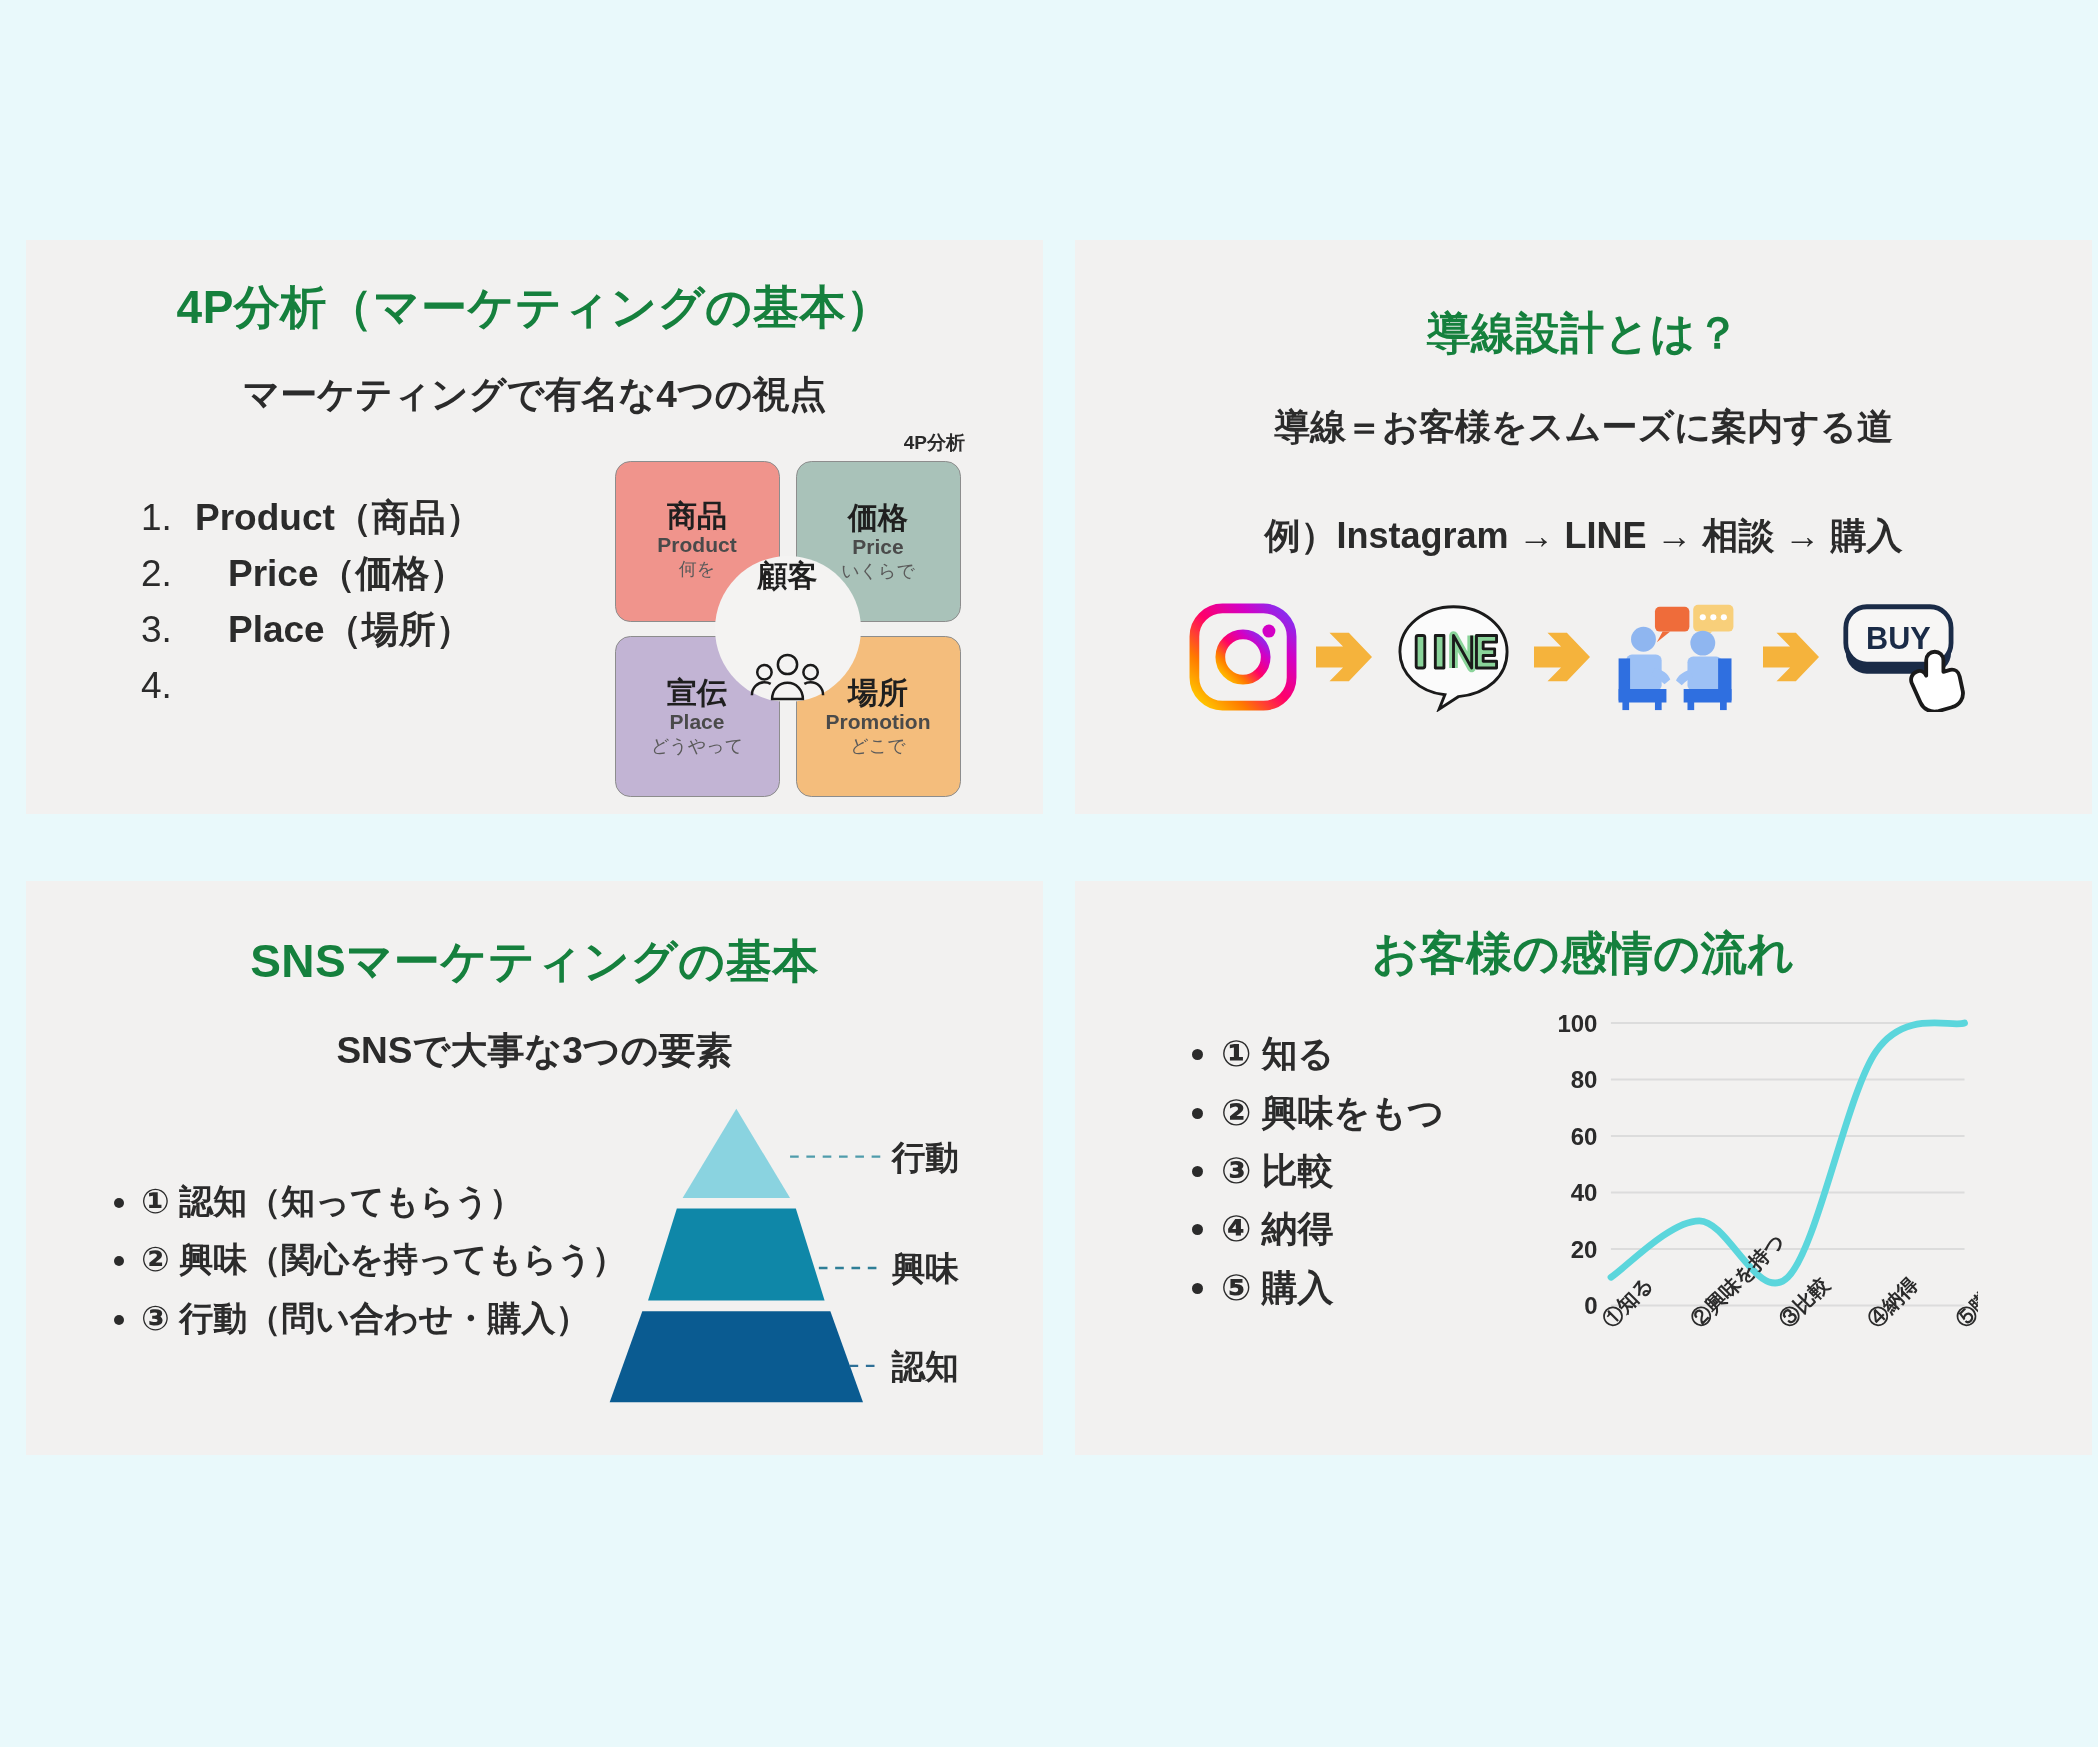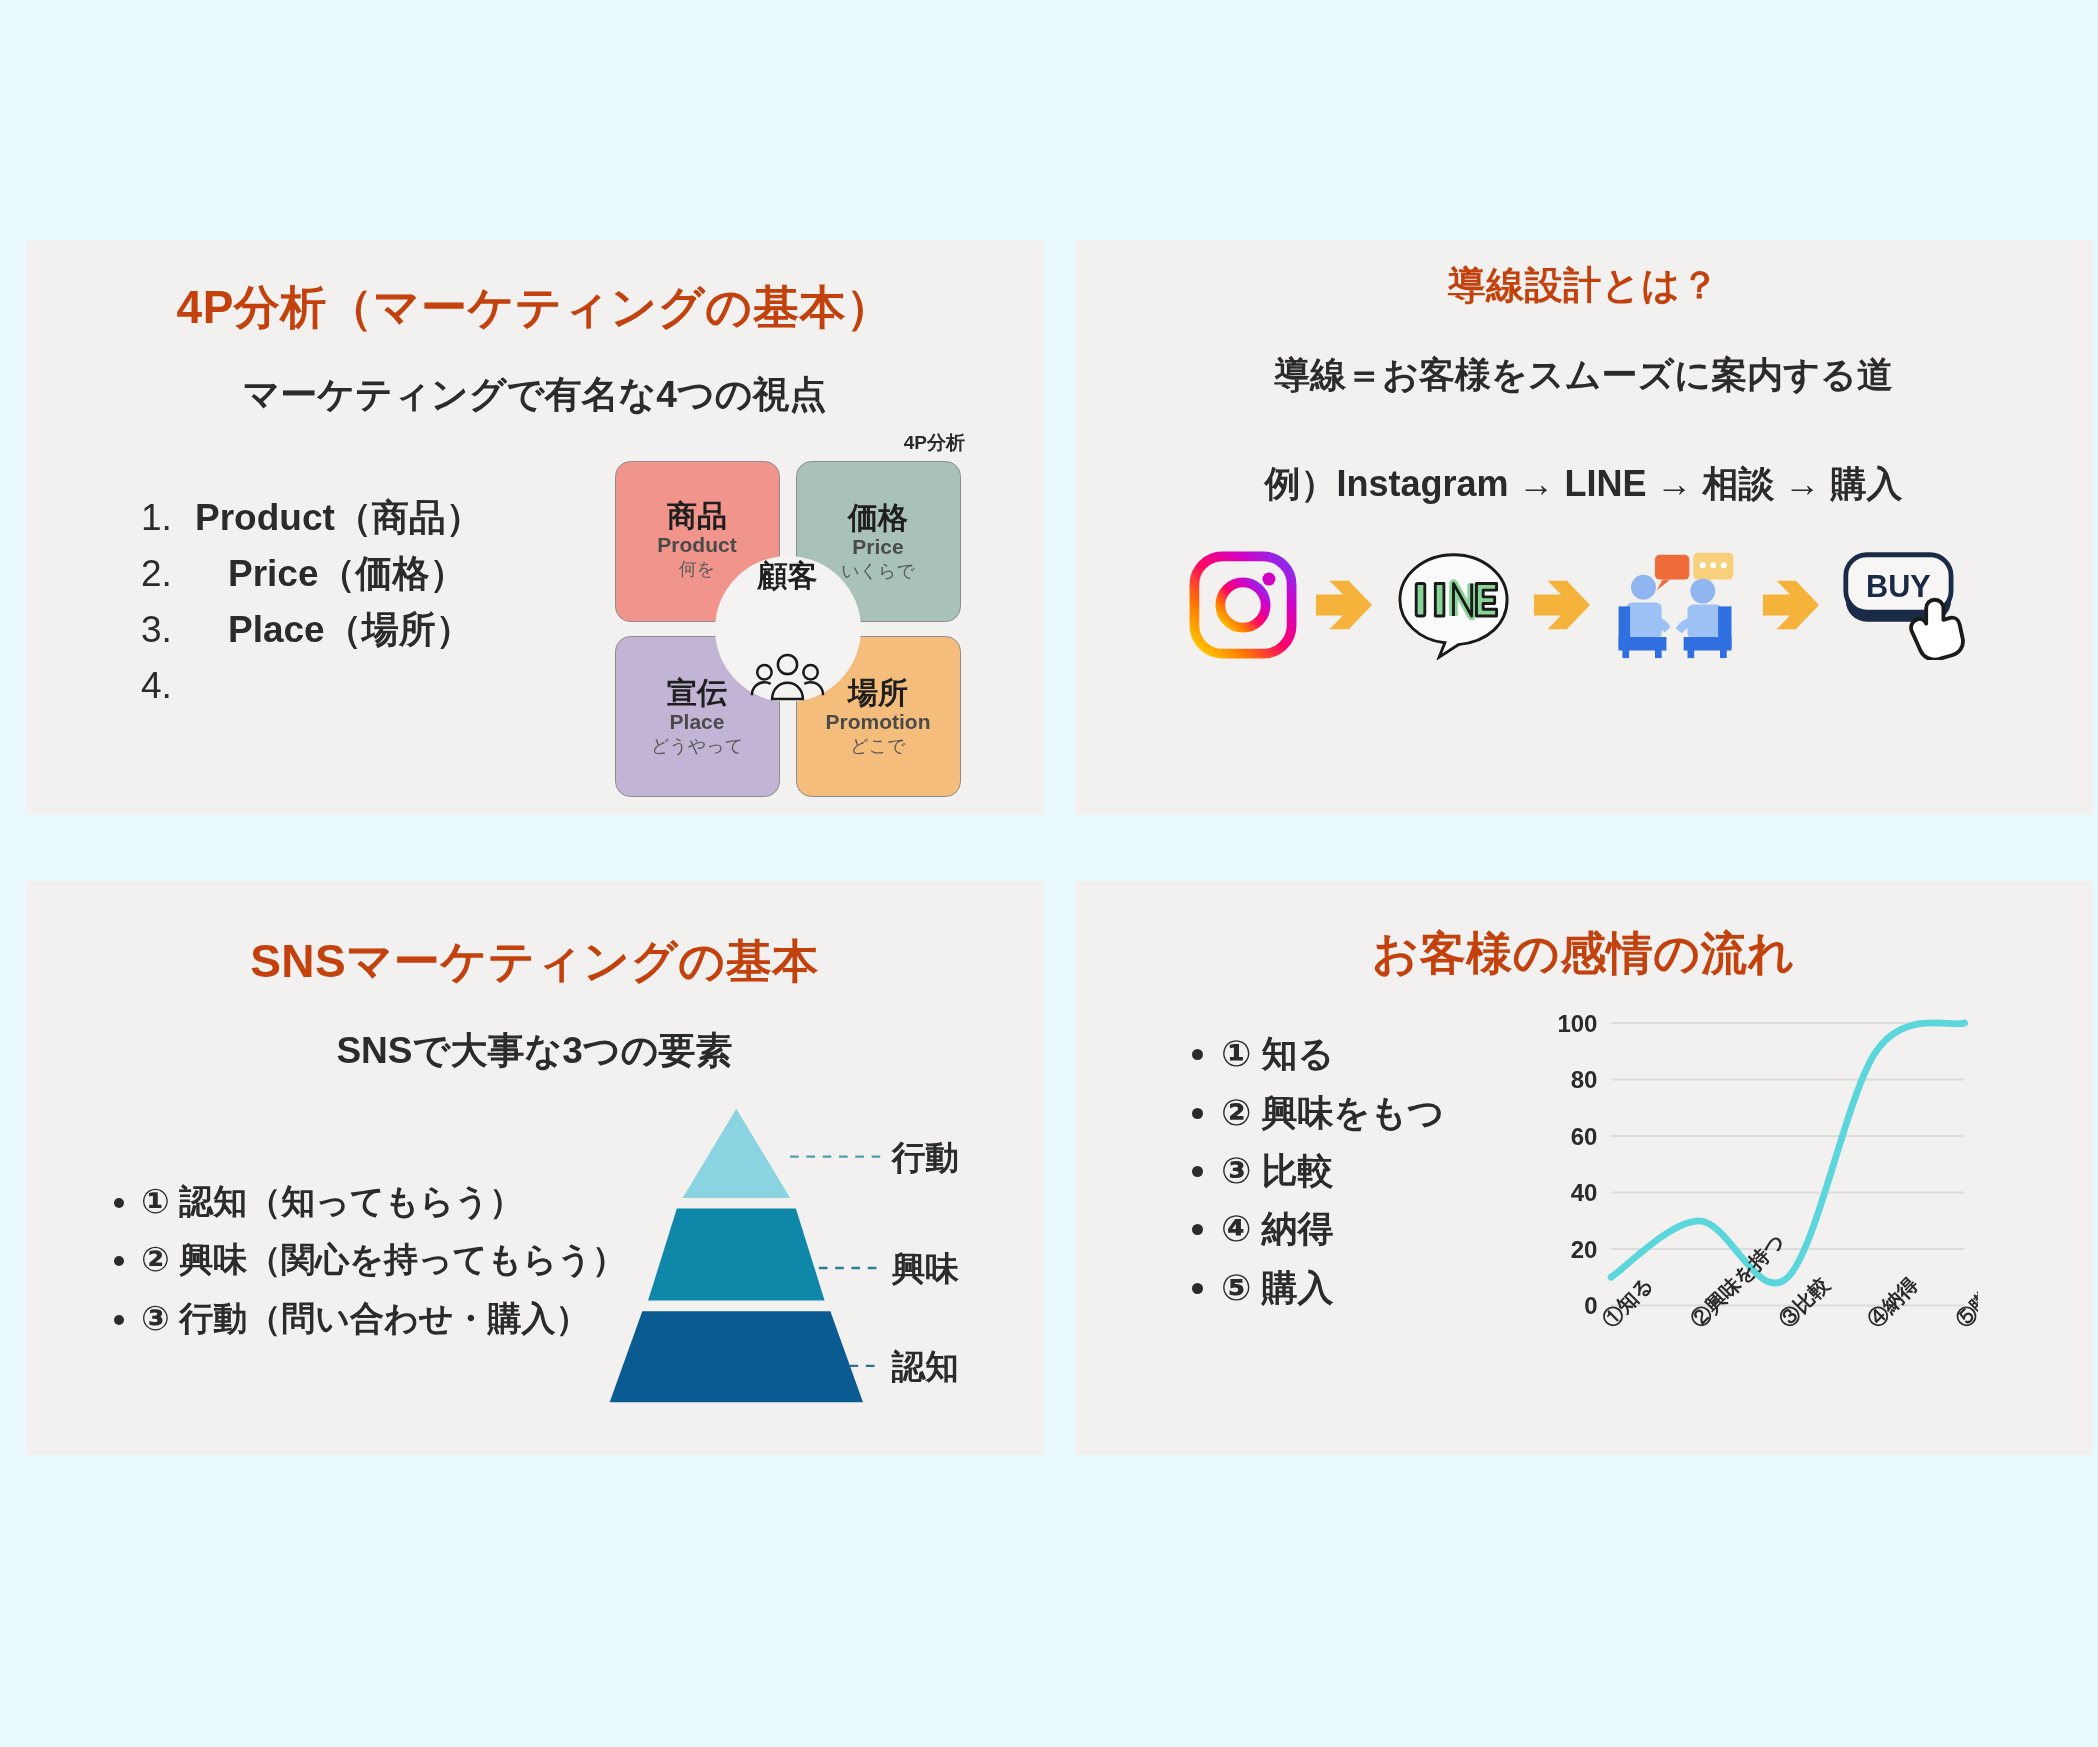--- a/index.html
+++ b/index.html
@@ -21,21 +21,21 @@
     row-gap: 67px;
   }
   .panel {
     background: #f2f1f0;
     position: relative;
     overflow: hidden;
   }
   .p-title {
     text-align: center;
     font-weight: bold;
-    color: #c2410c;
+    color: #15803d;
     letter-spacing: 0.5px;
   }
   .p-sub {
     text-align: center;
     font-weight: bold;
     color: #2b2b2b;
   }
 
   
   #panel-4p .p-title { font-size: 46px; margin-top: 37px; }
@@ -77,21 +77,21 @@
     position: absolute; left: 50%; top: 50%;
     transform: translate(-50%, -50%);
     width: 146px; height: 146px; border-radius: 50%;
     background: #f4f3f2;
     display: flex; flex-direction: column; align-items: center; justify-content: space-between;
     z-index: 5;
   }
   .center-circle .cc-label { font-size: 30px; font-weight: bold; color: #1f1f1f; margin-bottom: 1.9px;}
 
   
-  #panel-flow .p-title { font-size: 38px; margin-top: 20px; }
+  #panel-flow .p-title { font-size: 44px; margin-top: 64px; }
   #panel-flow .flow-line {
     text-align: center; font-size: 36px; font-weight: bold;
     color: #2b2b2b; margin-top: 40px; white-space: nowrap;
   }
   #panel-flow .flow-line.second { margin-top: 60px; }
   .icon-row {
     margin-top: 40px;
     display: flex; align-items: center; justify-content: center; gap: 17.3px;
   }
   .icon-cell { display: flex; align-items: center; justify-content: center; }

